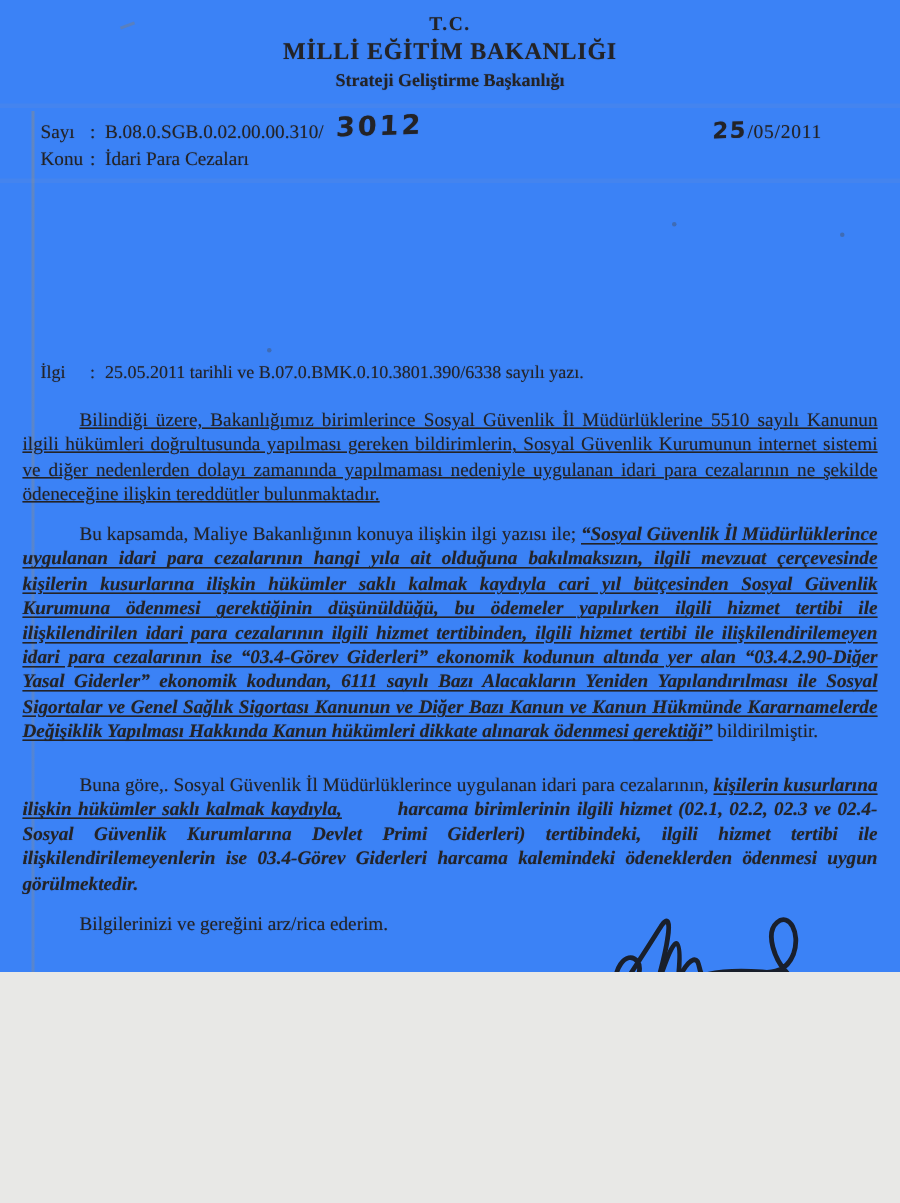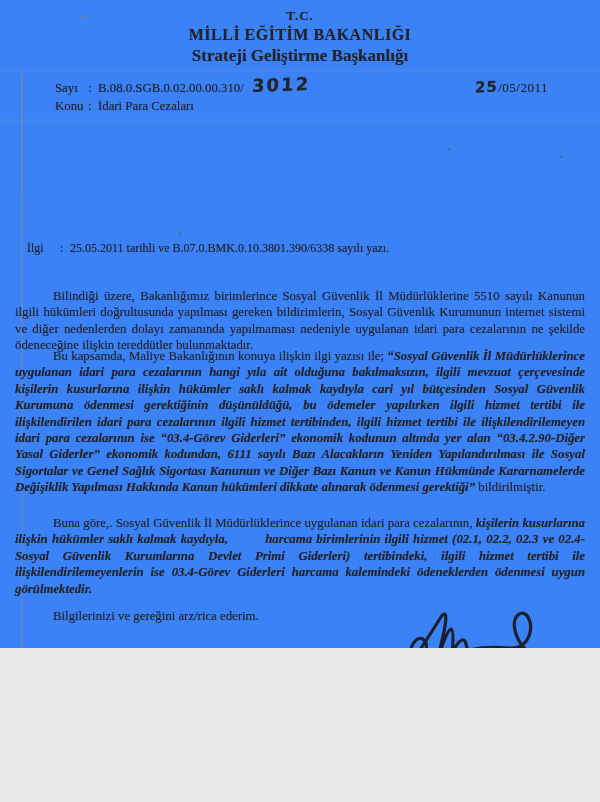--- a/index.html
+++ b/index.html
@@ -14,43 +14,43 @@
   .scan-line{position:absolute;left:21px;top:74px;width:2px;height:728px;
     background:linear-gradient(180deg,rgba(130,138,148,.55),rgba(130,138,148,.35) 60%,rgba(130,138,148,.5));}
   .band{position:absolute;left:0;right:0;height:3px;background:rgba(150,160,172,.10);}
   .b1{top:69px}.b2{top:119px}.b3{top:763px}
   .speck{position:absolute;width:3px;height:3px;border-radius:50%;background:rgba(70,75,85,.4);}
   .smudge{position:absolute;left:80px;top:16px;width:10px;height:2px;background:rgba(120,126,136,.5);transform:rotate(-20deg);}
   
   .letterhead{position:absolute;top:8px;left:0;width:100%;text-align:center;font-weight:bold;}
   .lh1{font-size:13px;letter-spacing:1px;}
   .lh2{font-size:16px;letter-spacing:0.5px;margin-top:2px;}
-  .lh3{font-size:17px;margin-top:2px;}
+  .lh3{font-size:12px;margin-top:2px;}
   
   .meta{position:absolute;left:27px;top:79px;font-size:12.8px;}
-  .meta-row{display:flex;line-height:18px;margin-left:28px;}
+  .meta-row{display:flex;line-height:18px;}
   .meta-label{display:inline-block;width:33px;}
   .meta-colon{display:inline-block;width:10px;}
   .hand{
     font-family:"DejaVu Sans",sans-serif;font-weight:bold;display:inline-block;
     transform:skew(-4deg) rotate(-2deg);letter-spacing:2px;
   }
   .hand-number{font-size:18px;margin-left:8px;position:relative;top:-3px;}
   .date{position:absolute;top:78px;right:52px;font-size:13px;letter-spacing:0.5px;}
   .hand-day{font-size:15px;letter-spacing:1px;}
   
   .ilgi{position:absolute;left:27px;top:241px;font-size:12px;display:flex;}
   
   .para{position:absolute;left:15px;width:570px;text-align:justify;
     font-size:12.8px;line-height:16.4px;}
-  .p1{top:288px;}
+  .p1{top:272px;text-decoration:underline;}
   .p2{top:348px;}
   .p3{top:515px;}
   .indent{display:inline-block;width:38px;}
-  .q{font-weight:bold;font-style:italic;text-underline-offset:2px;}
+  .q{font-weight:bold;font-style:italic;text-decoration:underline;text-underline-offset:2px;}
   .bi{font-weight:bold;font-style:italic;margin-left:33px;}
   .closing{position:absolute;left:15px;top:609px;font-size:12.8px;}
   
   .sig-svg{position:absolute;left:402px;top:604px;}
   .sig-block{position:absolute;left:396px;top:681px;width:170px;text-align:center;
     font-size:13px;line-height:18px;}
   .sig-name{font-size:13.2px;letter-spacing:0.3px;}
   
   .dagitim{position:absolute;left:24px;top:729px;font-size:18px;font-weight:bold;
     text-decoration:underline;letter-spacing:1px;text-underline-offset:3px;}

